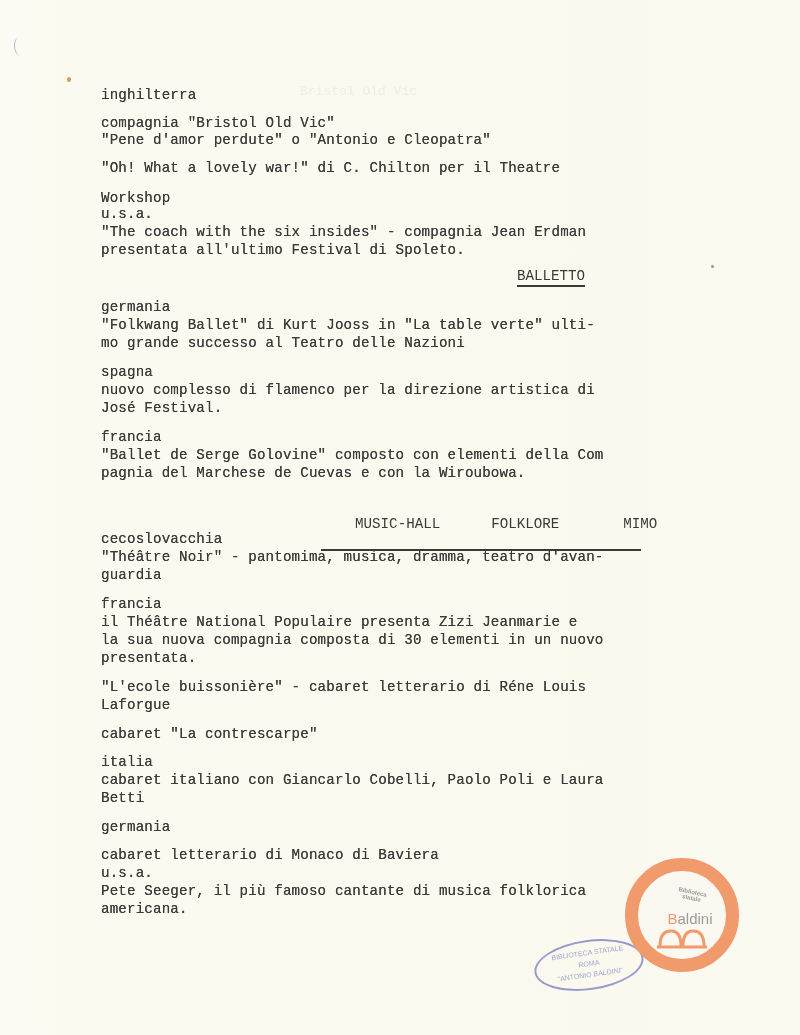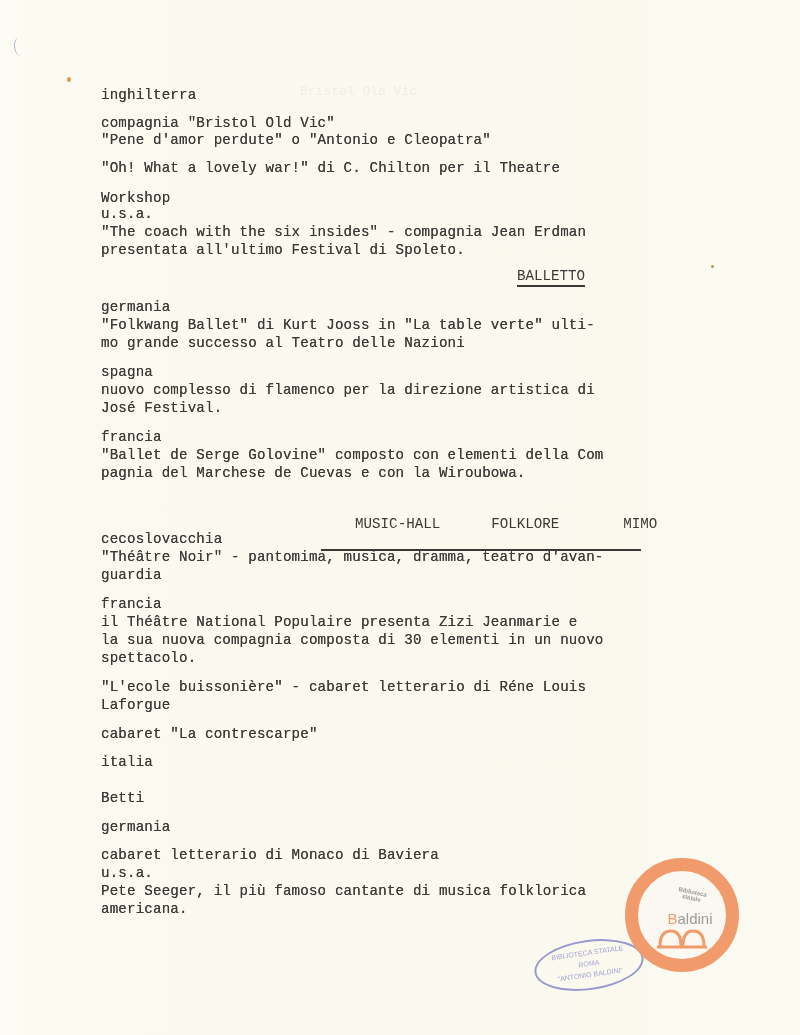--- a/index.html
+++ b/index.html
@@ -99,25 +99,26 @@
   <div class="heading" style="left:321px;top:500px;width:320px;">
     <span>MUSIC-HALL</span><span style="display:inline-block;width:51px;"></span><span>FOLKLORE</span><span style="display:inline-block;width:64px;"></span><span>MIMO</span>
   </div>
 
   <div class="t" style="top:530px;">cecoslovacchia</div>
   <div class="t" style="top:548px;">"Théâtre Noir" - pantomima, musica, dramma, teatro d'avan-</div>
   <div class="t" style="top:566px;">guardia</div>
   <div class="t" style="top:595px;">francia</div>
   <div class="t" style="top:613px;">il Théâtre National Populaire presenta Zizi Jeanmarie e</div>
   <div class="t" style="top:631px;">la sua nuova compagnia composta di 30 elementi in un nuovo</div>
-  <div class="t" style="top:649px;">spettacolo.</div>
+  <div class="t" style="top:649px;">presentata.</div>
   <div class="t" style="top:678px;">"L'ecole buissonière" - cabaret letterario di Réne Louis</div>
   <div class="t" style="top:696px;">Laforgue</div>
   <div class="t" style="top:725px;">cabaret "La contrescarpe"</div>
   <div class="t" style="top:753px;">italia</div>
+  <div class="t" style="top:771px;">cabaret italiano con Giancarlo Cobelli, Paolo Poli e Laura</div>
   <div class="t" style="top:789px;">Betti</div>
   <div class="t" style="top:818px;">germania</div>
   <div class="t" style="top:836px;margin-top:10px;">cabaret letterario di Monaco di Baviera</div>
   <div class="t" style="top:864px;">u.s.a.</div>
   <div class="t" style="top:882px;">Pete Seeger, il più famoso cantante di musica folklorica</div>
   <div class="t" style="top:900px;">americana.</div>
 
   <div class="stamp">
     <div style="margin-top:5px;">BIBLIOTECA STATALE</div>
     <div>ROMA</div>

